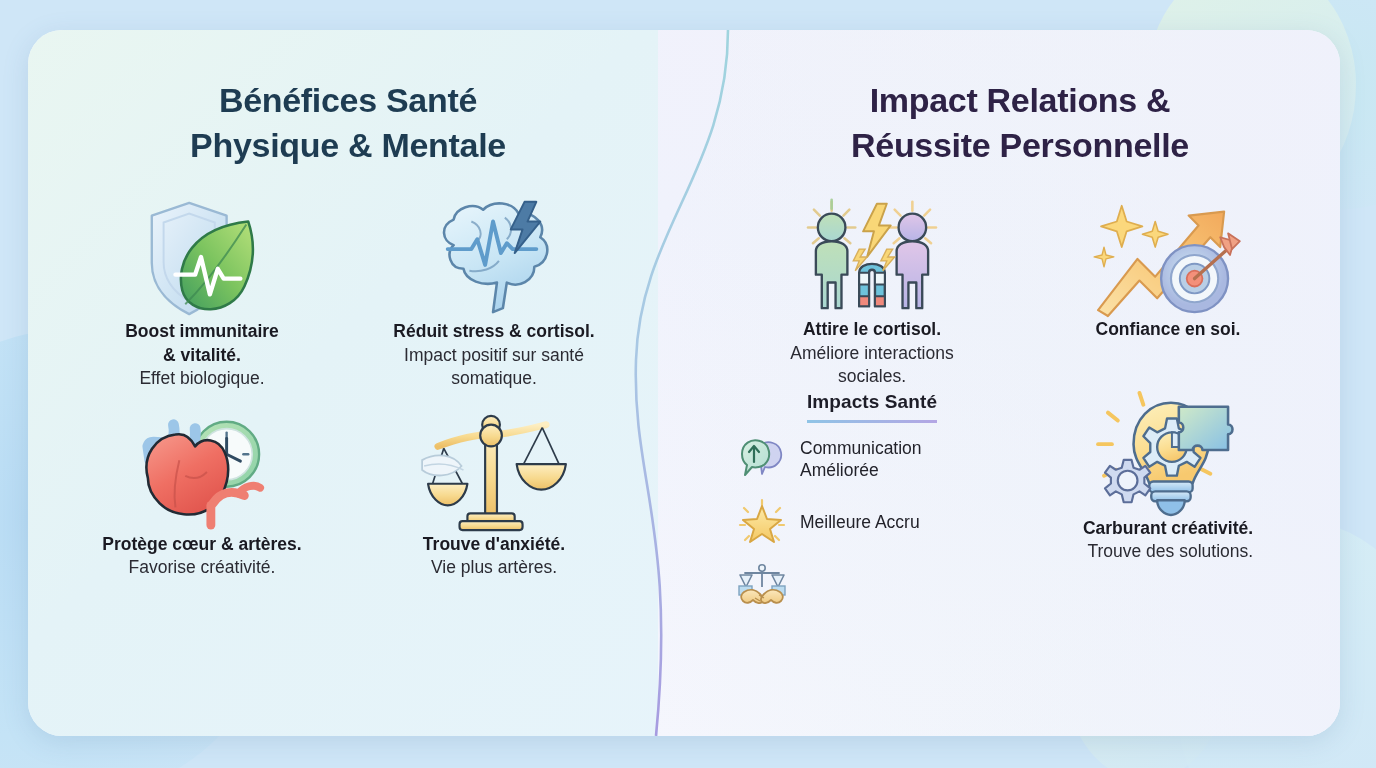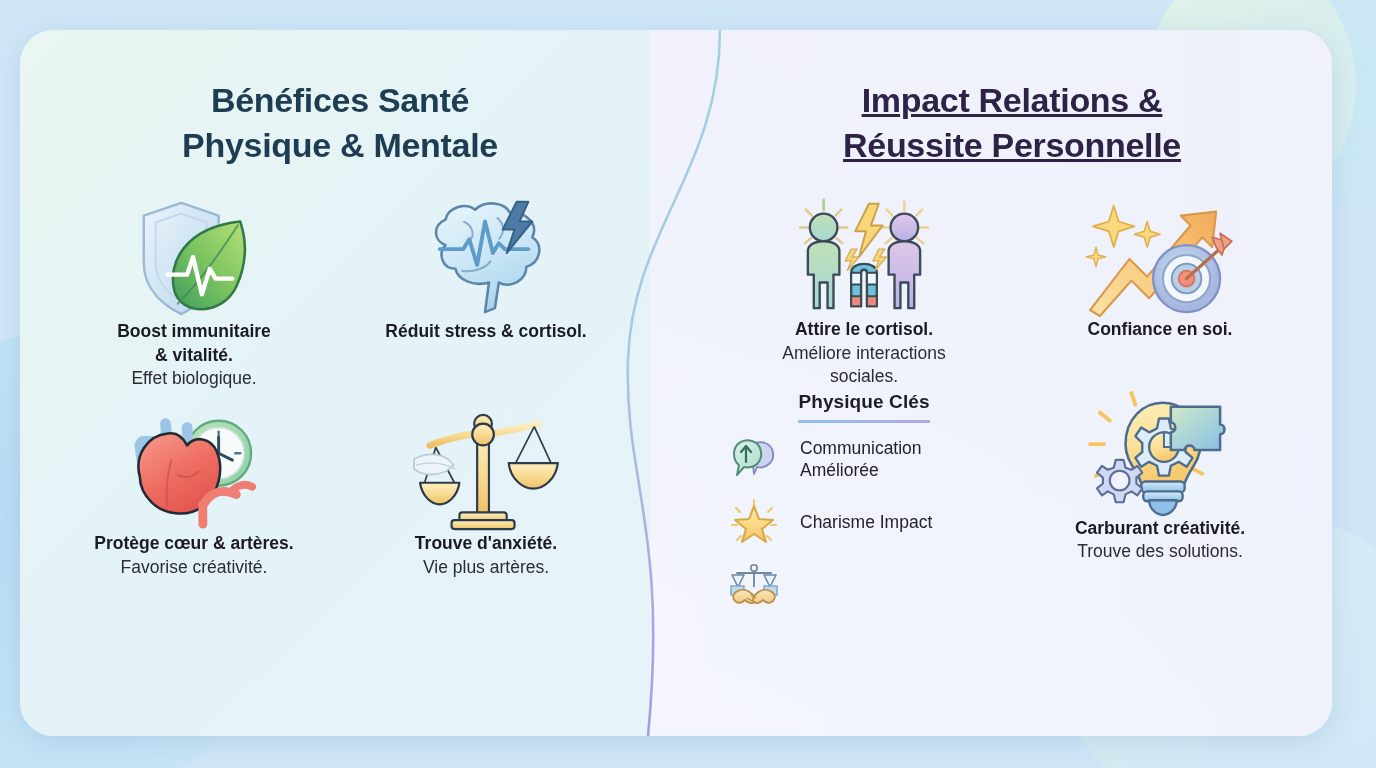--- a/index.html
+++ b/index.html
@@ -46,21 +46,21 @@
     width: 160px; height: 200px;
     right: 150px; top: 580px;
     background: linear-gradient(150deg, #e1f3e6 0%, #d2e9f6 100%);
     border-radius: 50%;
     opacity: .75;
   }
 
   
   .card {
     position: absolute;
-    left: 20px; top: 30px;
+    left: 28px; top: 30px;
     width: 1312px; height: 706px;
     border-radius: 34px;
     overflow: hidden;
     background: #f2f8fd;
     box-shadow: 0 6px 26px rgba(90,130,170,.18);
     padding-left: 20px;
   }
 
   .half { position: absolute; top: 0; bottom: 0; }
 
@@ -93,21 +93,21 @@
 
   .panel-title {
     text-align: center;
     font-weight: 700;
     font-size: 34px;
     line-height: 1.33;
     letter-spacing: -.3px;
     white-space: pre-line;
   }
   .title-left  { margin-top: 48px; color: #1e3c52; }
-  .title-right { margin-top: 48px; color: #2e2246; text-decoration: underline; }
+  .title-right { margin-top: 48px; color: #2e2246; }
 
   
   .grid {
     width: 100%;
     display: grid;
     grid-template-columns: 1fr 1fr;
   }
   .grid-left  { margin-top: 24px; padding: 0 28px; row-gap: 14px; }
   .grid-right { margin-top: 22px; padding: 0 24px; row-gap: 0; }
 
@@ -154,32 +154,32 @@
     font-weight: 700;
     font-size: 19px;
     color: #1d1d28;
     padding-bottom: 7px;
     margin-bottom: 13px;
     border-bottom: 3px solid;
     border-image: linear-gradient(90deg, #8fc4e6 0%, #b4a6e4 100%) 1;
     letter-spacing: .1px;
   }
   .keylist { display: flex; flex-direction: column; gap: 17px; width: 100%; padding-left: 14px; }
-  .key-item { display: flex; align-items: center; gap: 22px; }
+  .key-item { display: flex; align-items: center; gap: 14px; }
   .key-ico { width: 48px; height: 46px; flex: 0 0 48px; }
   .key-ico svg { width: 100%; height: 100%; overflow: visible; }
   .key-label {
     font-size: 17.5px;
     line-height: 1.26;
     color: #23232b;
     white-space: pre-line;
     text-align: left;
   }
 
-  .r2-right { padding-top: 0; }
+  .r2-right { padding-top: 0; text-align: right; }
 </style>
 </head>
 <body>
 
 <div class="bg-layer">
   <div class="bg-blob blob-a"></div>
   <div class="bg-blob blob-b"></div>
   <div class="bg-blob blob-c"></div>
   <div class="bg-blob blob-d"></div>
   <div class="bg-blob blob-e"></div>
@@ -257,20 +257,22 @@
                      L84,118 L74,122 L78,92 C64,96 46,90 44,78 C30,78 26,62 34,54 Z" fill="url(#brg)" stroke="#5c86aa" stroke-width="2.6" stroke-linejoin="round"></path>
             <path d="M52,30 C62,34 64,44 58,50" fill="none" stroke="#6a93b6" stroke-width="2" opacity=".7"></path>
             <path d="M86,26 C94,32 94,42 88,48" fill="none" stroke="#6a93b6" stroke-width="2" opacity=".7"></path>
             <path d="M50,80 C62,82 74,78 80,70" fill="none" stroke="#6a93b6" stroke-width="2" opacity=".7"></path>
             <path d="M28,58 L52,58 L58,48 L66,74 L74,30 L82,62 L88,52 L94,58 L118,58" fill="none" stroke="#5f9ccb" stroke-width="4" stroke-linecap="round" stroke-linejoin="round"></path>
             <path d="M106,10 L92,38 L104,38 L96,62 L122,30 L109,30 L118,10 Z" fill="#4d7ba5" stroke="#35608a" stroke-width="2" stroke-linejoin="round"></path>
           </svg>
         </div>
         <div class="feature-text">
           <div class="f-head">Réduit stress &amp; cortisol.</div>
+          <div class="f-sub">Impact positif sur santé
+somatique.</div>
         </div>
       </div>
 
       <div class="feature">
         <div class="feature-icon">
           <svg viewBox="0 0 150 130">
             <defs>
               <linearGradient id="htg" x1="0" y1="0" x2="0.6" y2="1">
                 <stop offset="0%" stop-color="#f79b8e"></stop>
                   <stop offset="55%" stop-color="#ef6f63"></stop>
@@ -432,21 +434,21 @@
             <path d="M128,48 L142,52 L138,66 L132,58 Z" fill="#f0a184" stroke="#c8715a" stroke-width="1.8" stroke-linejoin="round"></path>
             <path d="M136,44 L148,52 L140,60 Z" fill="#f0a184" stroke="#c8715a" stroke-width="1.8" stroke-linejoin="round"></path>
           </svg>
         </div>
         <div class="feature-text">
           <div class="f-head">Confiance en soi.</div>
         </div>
       </div>
 
       <div class="keylist-cell">
-        <div class="keylist-title">Physique Clés</div>
+        <div class="keylist-title">Impacts Santé</div>
 
         <div class="keylist">
 
           <div class="key-item">
             <span class="key-ico">
               <svg viewBox="0 0 48 46">
                 <defs>
                   <linearGradient id="bub1" x1="0" y1="0" x2="1" y2="1">
                     <stop offset="0%" stop-color="#d8f0e2"></stop>
                       <stop offset="100%" stop-color="#b2ddd2"></stop>
@@ -478,21 +480,21 @@
                     <line x1="6" y1="9" x2="10" y2="13"></line>
                   <line x1="42" y1="9" x2="38" y2="13"></line>
                     <line x1="2" y1="26" x2="7" y2="26"></line>
                   <line x1="46" y1="26" x2="41" y2="26"></line>
                     <line x1="7" y1="41" x2="11" y2="37"></line>
                   <line x1="41" y1="41" x2="37" y2="37"></line>
                 </g>
                 <path d="M24,7 L29,20 L43,21 L32,30 L36,43 L24,35 L12,43 L16,30 L5,21 L19,20 Z" fill="url(#stg)" stroke="#d9a743" stroke-width="2" stroke-linejoin="round"></path>
               </svg>
             </span>
-            <span class="key-label">Charisme Impact</span>
+            <span class="key-label">Meilleure Accru</span>
           </div>
 
           <div class="key-item">
             <span class="key-ico">
               <svg viewBox="0 0 48 46">
                 <defs>
                   <linearGradient id="hsg" x1="0" y1="0" x2="0" y2="1">
                     <stop offset="0%" stop-color="#fbe7bc"></stop>
                       <stop offset="100%" stop-color="#f0cb83"></stop>
                   </linearGradient>

